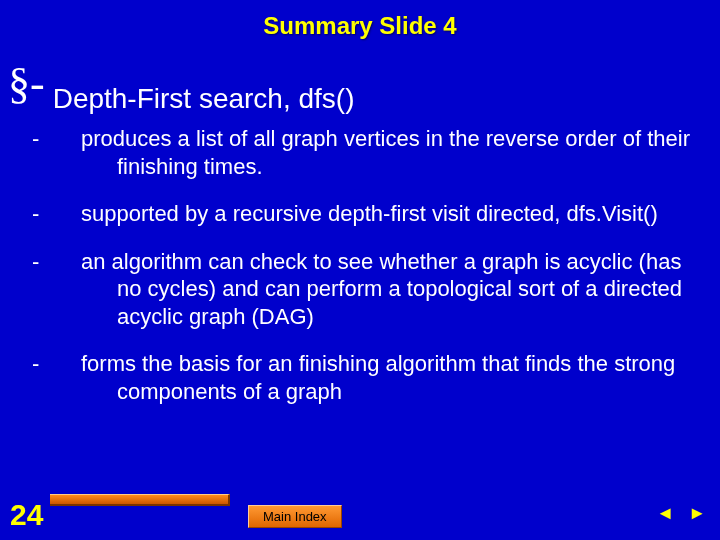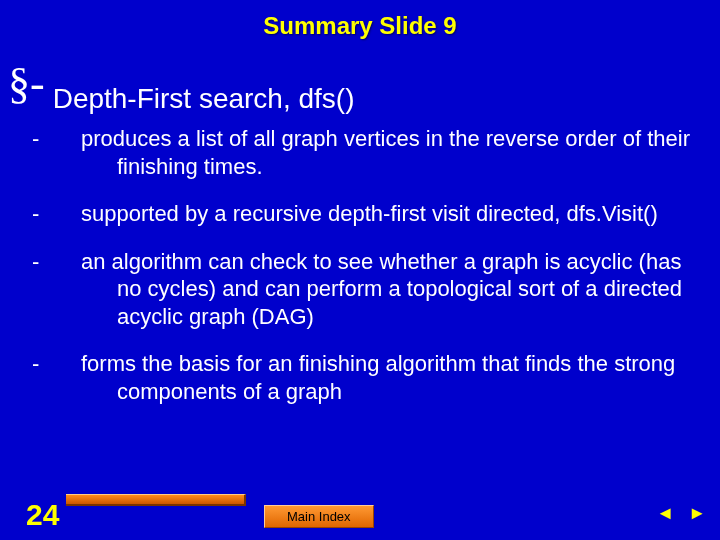--- a/index.html
+++ b/index.html
@@ -59,21 +59,21 @@
     padding-left: 0;
   }
   .bullet .btext .indent {
     display: block;
     padding-left: 36px;
     text-indent: -36px;
     margin-left: 31px;
   }
   .footer {
     position: absolute;
-    left: 16px;
+    left: 0;
     right: 0;
     bottom: 10px;
     height: 40px;
     margin-top: 44px;
   }
   .bar {
     position: absolute;
     left: 50px;
     bottom: 24px;
     width: 180px;
@@ -95,21 +95,21 @@
     position: absolute;
     left: 248px;
     bottom: 2px;
     display: flex;
     gap: 18px;
   }
   .nav-btn {
     background: linear-gradient(180deg, #ff9933 0%, #e06600 100%);
     color: #000000;
     font-size: 13px;
-    padding: 3px 22px;
+    padding: 3px 14px;
     border: 1px solid #994400;
     border-top-color: #ffcc99;
     border-left-color: #ffcc99;
     font-family: Arial, sans-serif;
     cursor: pointer;
     text-align: center;
   }
   .arrows {
     position: absolute;
     right: 14px;
@@ -117,21 +117,21 @@
     display: flex;
     gap: 14px;
     color: #ffff00;
     font-size: 18px;
   }
   .arrow { cursor: pointer; }
 </style>
 </head>
 <body>
 
-<div class="title">Summary Slide 9</div>
+<div class="title">Summary Slide 4</div>
 
 <div class="section-row">
   <span class="section-marker">§-</span>
   <span class="section-heading">Depth-First search, dfs()</span>
 </div>
 
 <div class="bullets">
   <div class="bullet">
     <span class="dash">-</span>
     <span class="btext">

